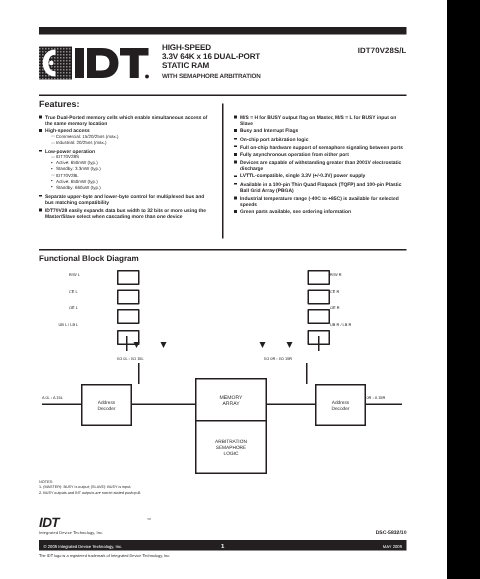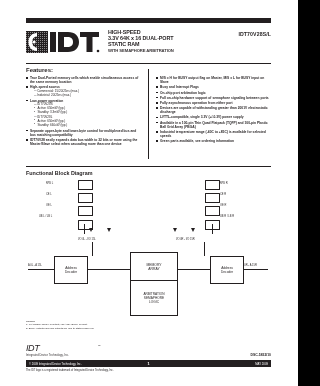--- a/index.html
+++ b/index.html
@@ -129,21 +129,21 @@
   .arb{left:104px;top:100px;width:46px;height:34px;font-size:3.2px;}
   .notes{
     position:absolute;left:0;top:140px;width:245px;
     font-size:2.5px;color:#231f20;line-height:1.3;
   }
   
   .foot-logo{
     position:absolute;left:26px;top:344px;width:110px;height:13px;
   }
   .foot-logo .fl-main{
-    font-size:9px;font-weight:normal;color:#231f20;letter-spacing:-0.4px;
+    font-size:9px;font-weight:bold;color:#231f20;letter-spacing:-0.4px;
     font-style:italic;line-height:1;
   }
   .foot-logo .fl-tm{
     font-size:2.6px;color:#231f20;position:absolute;left:72px;top:1px;
   }
   .foot-logo .fl-sub{
     font-size:2.6px;color:#231f20;position:absolute;left:0;top:10px;
     letter-spacing:0.1px;
   }
   .foot-right{

